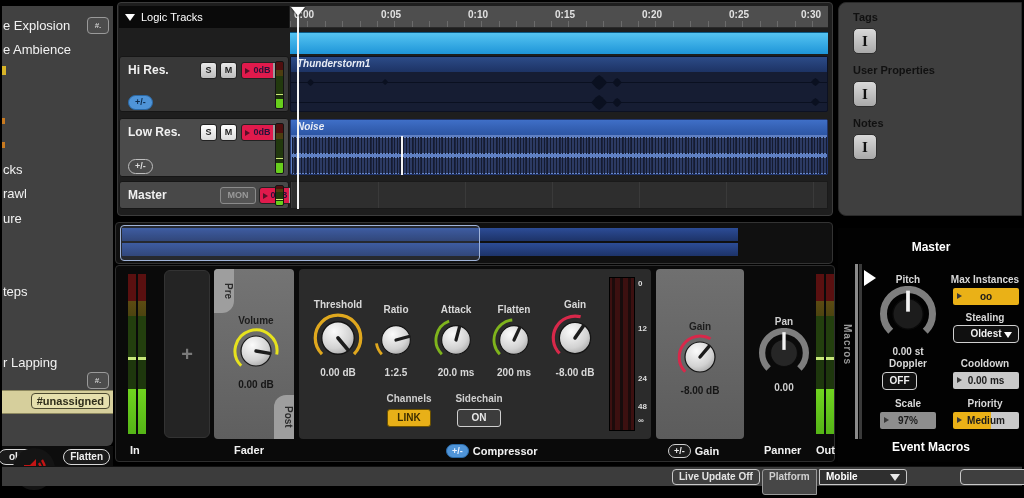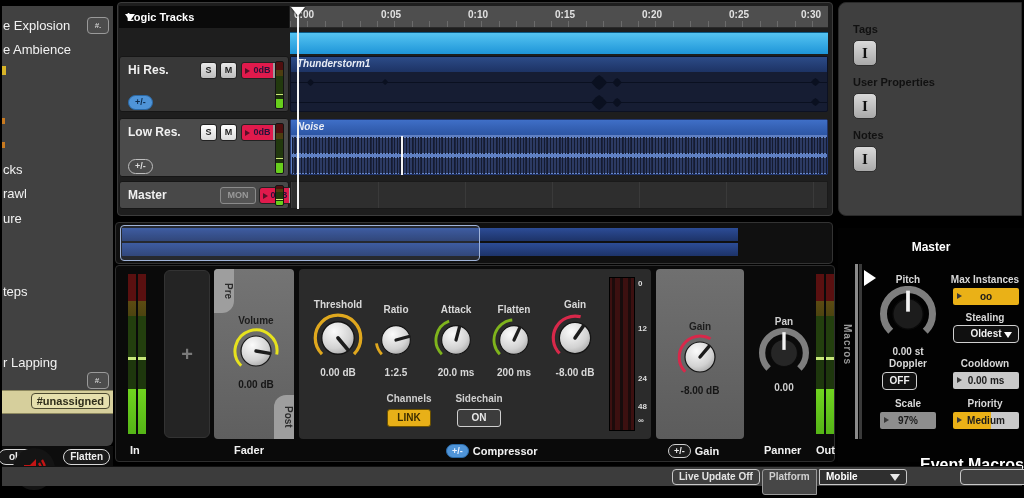--- a/index.html
+++ b/index.html
@@ -18,21 +18,21 @@
   #unassigned-pill{position:absolute;right:3px;top:2px;padding:1px 5px;border:1.5px solid #4c4a30;border-radius:4px;
                    background:#e6e0ad;color:#2e2c1a;font-size:11px;font-weight:bold}
   #sb-bottom{left:2px;top:446px;width:111px;height:22px;background:#0d0d0d}
   .sb-btn{position:absolute;top:3px;border:1.5px solid #d8d8d8;border-radius:8px;background:#1b1b1b;
           color:#eee;font-size:10px;font-weight:bold;padding:0 6px;line-height:14px}
   #speaker-circle{position:absolute;left:13px;top:448px;width:42px;height:42px;border-radius:50%;background:#141414}
 
   
   #tracks-region{left:117px;top:2px;width:716px;height:214px;background:#1e1e1e;border:1px solid #3c3c3c;border-radius:4px}
   #lt-header{position:absolute;left:2px;top:4px;width:170px;height:22px;background:#0a0a0a;color:#fff;
-             font-size:11px;font-weight:bold;line-height:22px;padding-left:8px}
+             font-size:11px;font-weight:normal;line-height:22px;padding-left:22px}
   .tri-down{position:absolute;width:0;height:0;border-left:5px solid transparent;border-right:5px solid transparent;border-top:7px solid #fff}
   .track-row{position:absolute;left:2px;width:170px;background:#3b3b3b;border:1px solid #161616;border-radius:3px}
   .track-name{position:absolute;left:8px;top:6px;font-size:12px;font-weight:bold;color:#f0f0f0}
   .sm-btn{position:absolute;top:5px;width:17px;height:17px;border:1px solid #222;border-radius:3px;
           background:linear-gradient(#e9e9e9,#bdbdbd);color:#1c1c1c;font-size:9px;font-weight:bold;text-align:center;line-height:15px}
   .fader-pill{position:absolute;top:5px;width:38px;height:17px;border:1px solid #222;border-radius:3px;
               background:linear-gradient(90deg,#e01a4c 0 86%,#9d9d9d 86%);color:#27123a;font-size:9px;font-weight:bold;
               text-align:center;line-height:15px;padding-left:4px}
   .pill-tri{position:absolute;left:3px;top:5px;width:0;height:0;border-top:3.5px solid transparent;border-bottom:3.5px solid transparent;border-left:5px solid #571028}
   .mini-meter{position:absolute;width:9px;border:1px solid #141414;border-radius:2px;
@@ -63,21 +63,21 @@
      background:
        repeating-linear-gradient(90deg,#141b30 0 1px,transparent 1px 3px),
        repeating-linear-gradient(90deg,transparent 0 2px,#1c2440 2px 3px,transparent 3px 7px),
        linear-gradient(to bottom,#6787c8 0 8%,#2c3a63 8% 92%,#6787c8 92%)}
   #master-lane{position:absolute;left:0;top:179px;width:538px;height:28px;background:#2e2e2e;border:1px solid #1a1a1a;
      background-image:repeating-linear-gradient(90deg,#3a3a3a 0 1px,transparent 1px 87px)}
   .playhead{position:absolute;width:2px;background:#f5f5f5}
   #ph-marker{position:absolute;left:1px;top:5px;width:0;height:0;border-left:7px solid transparent;border-right:7px solid transparent;border-top:9px solid #fff;filter:drop-shadow(0 0 1px #000)}
 
   
-  #props{left:838px;top:2px;width:184px;height:214px;background:#3f3f3f;border-radius:8px 0 0 8px;border:1px solid #2a2a2a;padding:20px 0 0 14px}
+  #props{left:838px;top:2px;width:184px;height:214px;background:#3f3f3f;border-radius:8px 0 0 8px;border:1px solid #2a2a2a;padding:8px 0 0 14px}
   .prop-label{font-size:11px;font-weight:bold;color:#111;margin-bottom:5px}
   .ibeam-btn{width:24px;height:26px;border:1px solid #2e2e2e;border-radius:5px;background:linear-gradient(#d9d9d9,#a9a9a9);
              color:#111;font-family:"Liberation Serif",serif;font-weight:bold;font-size:15px;text-align:center;line-height:24px;margin-bottom:10px}
 
   
   #overview{left:115px;top:222px;width:718px;height:42px;background:#101010;border:1px solid #333;border-radius:4px}
   .ov-bar{position:absolute;left:6px;width:616px;height:13px;background:linear-gradient(#2c4c96,#1d3368)}
   #ov-select{position:absolute;left:4px;top:2px;width:360px;height:36px;border:1.5px solid #9fb3d8;border-radius:4px;background:rgba(170,190,230,0.15)}
 
   
@@ -121,21 +121,21 @@
   .mac-lbl{position:absolute;font-size:10px;font-weight:bold;color:#d8d8d8;transform:translateX(-50%);white-space:nowrap}
   .mac-field{position:absolute;height:17px;border-radius:2px;font-size:10px;font-weight:bold;color:#1c1c1c;text-align:center;line-height:17px}
   .fld-tri{position:absolute;left:4px;top:5px;width:0;height:0;border-top:3.5px solid transparent;border-bottom:3.5px solid transparent;border-left:5px solid #3a3a3a}
   #max-field{background:#eab117}
   #cooldown-field{background:#c9c9c9}
   #scale-field{background:#8e8e8e}
   #priority-field{background:linear-gradient(90deg,#eab117 0 58%,#c9c9c9 58%)}
   .mac-btn{position:absolute;height:18px;background:#101010;border:1.5px solid #d0d0d0;border-radius:4px;
            color:#f0f0f0;font-size:10px;font-weight:bold;text-align:center;line-height:15px}
   #stealing-dd .dd-tri{position:absolute;right:6px;top:6px;width:0;height:0;border-left:4px solid transparent;border-right:4px solid transparent;border-top:6px solid #fff}
-  #macros-footer{position:absolute;left:0;top:228px;width:100%;text-align:right;font-size:16px;font-weight:bold;color:#fff}
+  #macros-footer{position:absolute;left:0;top:212px;width:100%;text-align:center;font-size:12px;font-weight:bold;color:#fff}
 
   
   #statusbar{left:2px;top:466px;width:1020px;height:20px;background:#3c3c3c;border-top:1px solid #111}
   .st-btn{position:absolute;top:2px;height:16px;border:1.5px solid #c8c8c8;border-radius:4px;background:#3f3f3f;
           color:#e4e4e4;font-size:10px;font-weight:bold;line-height:13px;padding:0 6px}
   #platform-lbl{position:absolute;top:2px;height:26px;border:1.5px solid #9a9a9a;border-radius:3px 0 0 3px;background:#474747;
                 color:#cfcfcf;font-size:10px;font-weight:bold;line-height:13px;padding:0 6px}
   #platform-dd{position:absolute;top:2px;height:16px;width:88px;border:1.5px solid #c8c8c8;border-radius:0 3px 3px 0;background:#2f2f2f;
                color:#fff;font-size:10px;font-weight:bold;line-height:13px;padding:0 6px}
   #platform-dd .dd-tri{position:absolute;right:6px;top:4px;width:0;height:0;border-left:5px solid transparent;border-right:5px solid transparent;border-top:7px solid #e8e8e8}

